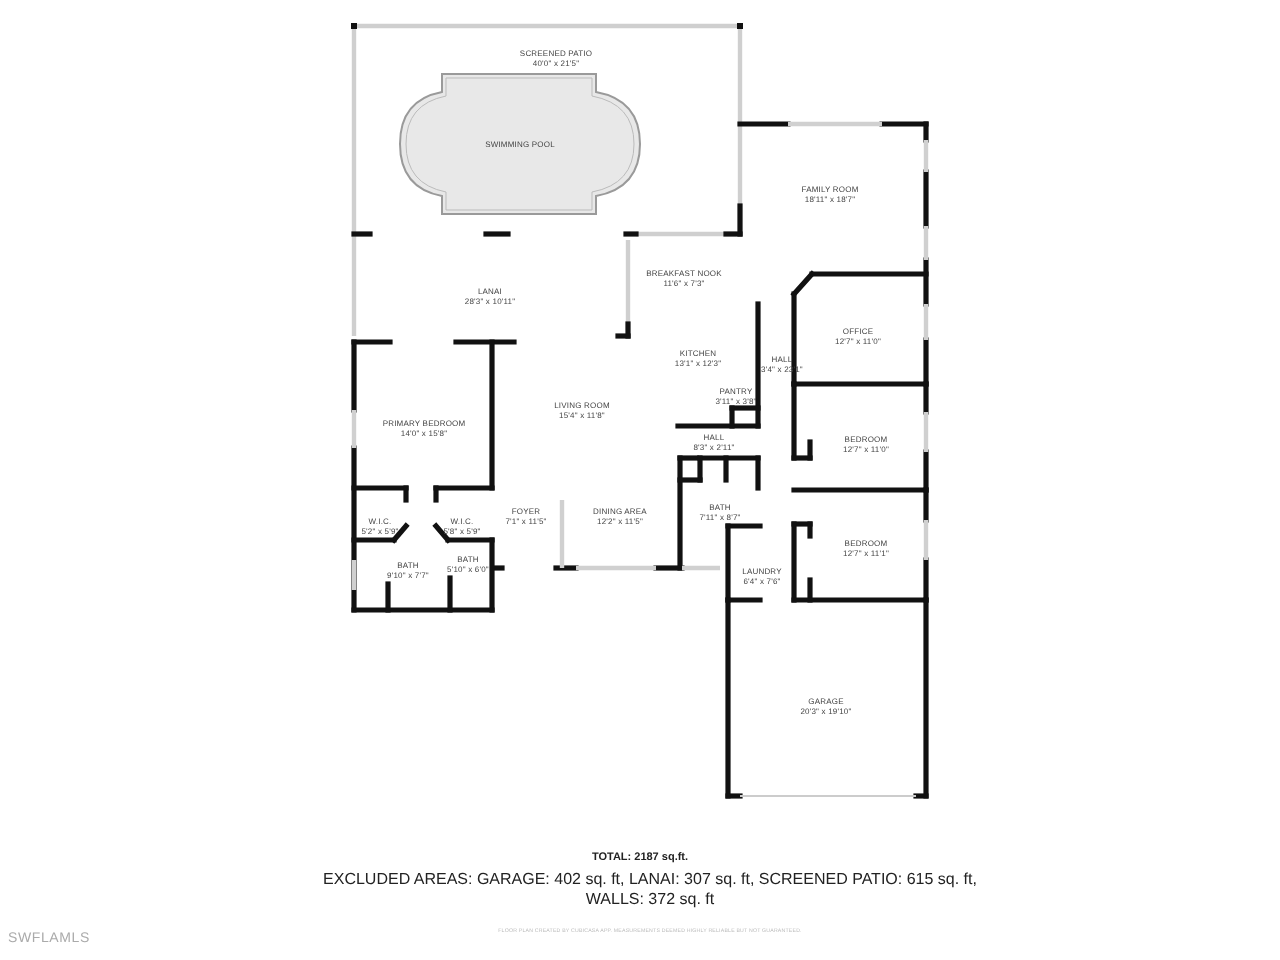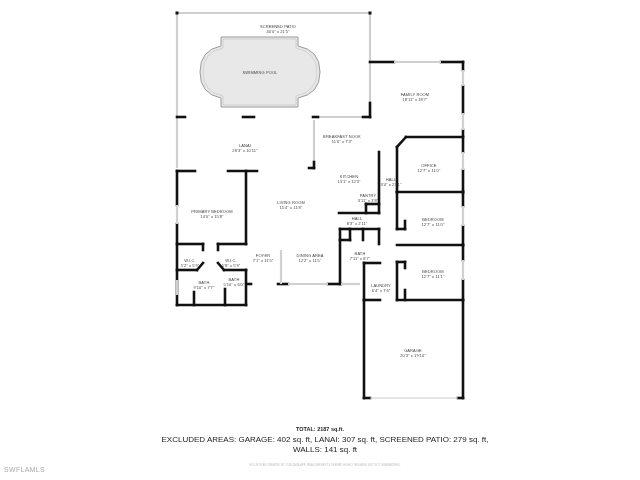--- a/index.html
+++ b/index.html
@@ -157,17 +157,17 @@
   <div class="room-label" style="left:360px;top:256px;"><span>BATH</span><span class="dim">7'11" x 8'7"</span></div>
   <div class="room-label" style="left:433px;top:274px;"><span>BEDROOM</span><span class="dim">12'7" x 11'1"</span></div>
   <div class="room-label" style="left:204px;top:285px;"><span>BATH</span><span class="dim">9'10" x 7'7"</span></div>
   <div class="room-label" style="left:234px;top:282px;"><span>BATH</span><span class="dim">5'10" x 6'0"</span></div>
   <div class="room-label" style="left:381px;top:288px;"><span>LAUNDRY</span><span class="dim">6'4" x 7'6"</span></div>
   <div class="room-label" style="left:413px;top:353px;"><span>GARAGE</span><span class="dim">20'3" x 19'10"</span></div>
 </div>
 
 <div class="totals total-line">TOTAL: 2187 sq.ft.</div>
 <div class="totals excl-line">
-  <div>EXCLUDED AREAS: GARAGE: 402 sq. ft, LANAI: 307 sq. ft, SCREENED PATIO: 279 sq. ft,</div>
-  <div>WALLS: 141 sq. ft</div>
+  <div>EXCLUDED AREAS: GARAGE: 402 sq. ft, LANAI: 307 sq. ft, SCREENED PATIO: 615 sq. ft,</div>
+  <div>WALLS: 372 sq. ft</div>
 </div>
 <div class="credit">FLOOR PLAN CREATED BY CUBICASA APP. MEASUREMENTS DEEMED HIGHLY RELIABLE BUT NOT GUARANTEED.</div>
 <div class="watermark">SWFLAMLS</div>
 
 </body></html>

